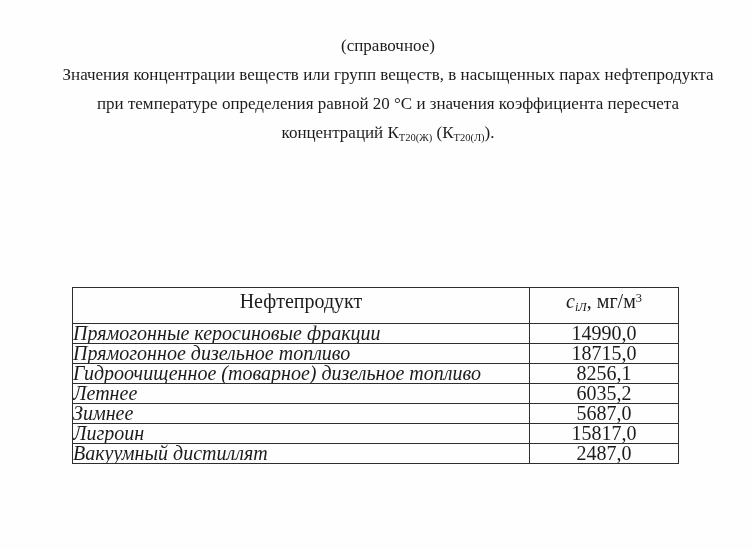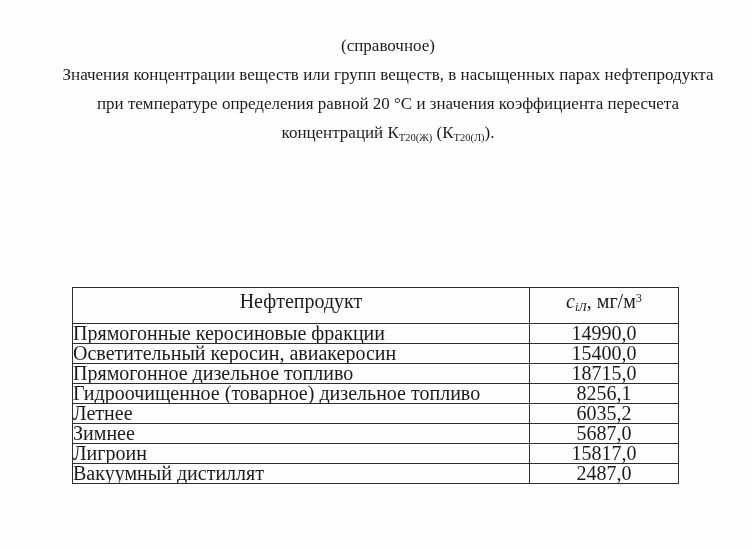--- a/index.html
+++ b/index.html
@@ -78,21 +78,21 @@
     font-weight: normal;
     vertical-align: top;
     text-align: center;
     padding-top: 2px;
   }
   table.data td {
     height: 19px;
     line-height: 19px;
     vertical-align: middle;
   }
-  td.name-cell  { text-align: left; padding-left: 3px; }
+  td.name-cell  { text-align: left; padding-left: 3px; font-style: italic; }
   td.value-cell { text-align: center; }
 </style>
 </head>
 <body>
 
 <div class="page">
 
   <div class="header-block">
     <div>(справочное)</div>
     <div>Значения концентрации веществ или групп веществ, в насыщенных парах нефтепродукта</div>
@@ -111,24 +111,20 @@
         <th>Нефтепродукт</th>
         <th><span class="var">c</span><sub class="s var">iЛ</sub><span>, мг/м</span><sup class="s">3</sup></th>
       </tr>
     </thead>
     <tbody>
       <tr>
         <td class="name-cell">Прямогонные керосиновые фракции</td>
         <td class="value-cell">14990,0</td>
       </tr>
       <tr>
-        <td class="name-cell">Осветительный керосин, авиакеросин</td>
-        <td class="value-cell">15400,0</td>
-      </tr>
-      <tr>
         <td class="name-cell">Прямогонное дизельное топливо</td>
         <td class="value-cell">18715,0</td>
       </tr>
       <tr>
         <td class="name-cell">Гидроочищенное (товарное) дизельное топливо</td>
         <td class="value-cell">8256,1</td>
       </tr>
       <tr>
         <td class="name-cell">Летнее</td>
         <td class="value-cell">6035,2</td>

